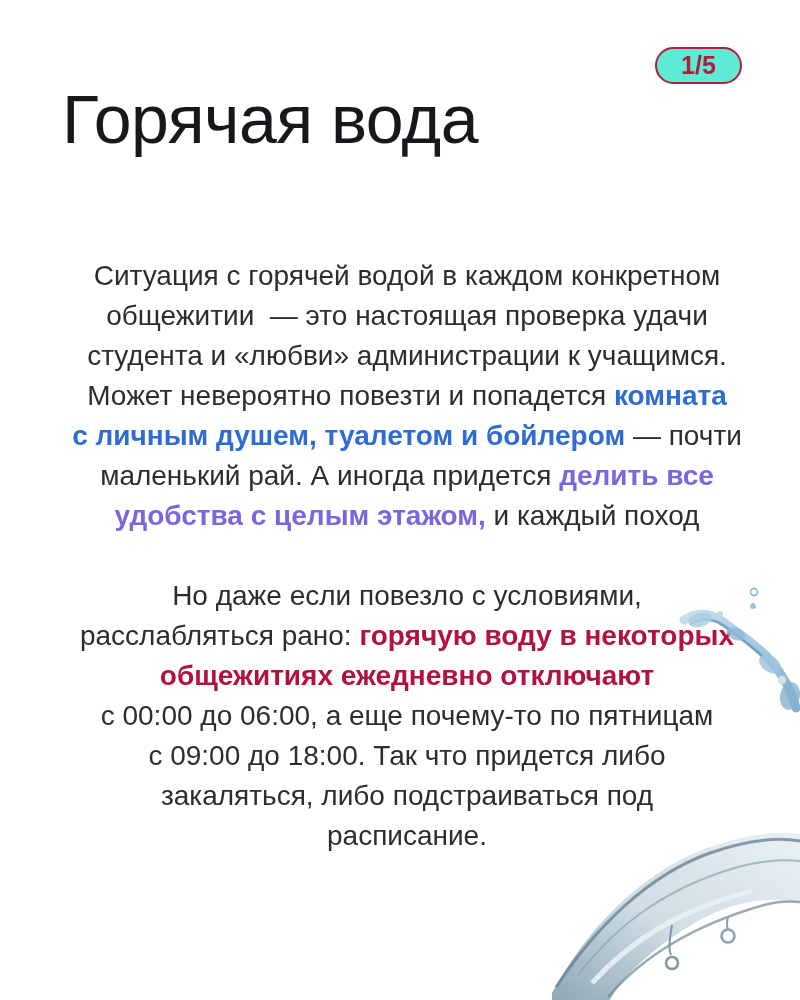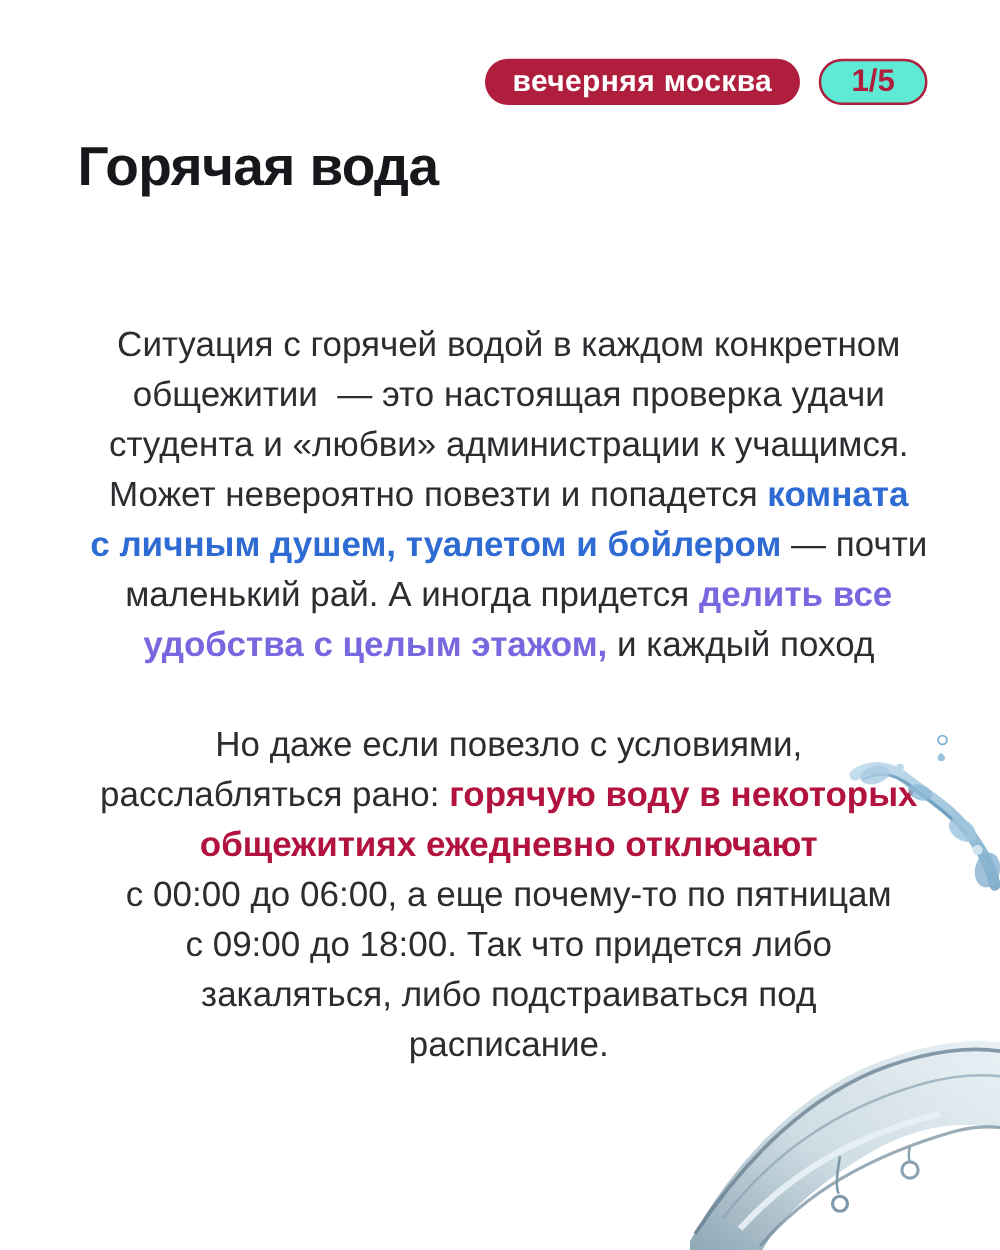--- a/index.html
+++ b/index.html
@@ -13,43 +13,42 @@
     font-size:24px;font-weight:600;letter-spacing:.3px;
     display:flex;align-items:center;justify-content:center;
   }
   .pill{
     position:absolute;left:655px;top:47px;width:87px;height:37px;box-sizing:border-box;
     border:2px solid var(--brand);border-radius:19px;color:var(--brand);
     font-size:25px;font-weight:700;
     display:flex;align-items:center;justify-content:center;background:#5eead4;
   }
   h1{
-    position:absolute;left:62px;top:99px;margin:0;
-    font-size:44px;line-height:70px;font-weight:700;
+    position:absolute;left:62px;top:84px;margin:0;
+    font-size:68px;line-height:70px;font-weight:400;
     color:var(--heading);letter-spacing:-0.5px;white-space:nowrap;
   }
   .article{
     position:absolute;left:57px;top:256px;width:700px;
     color:var(--body);font-size:28px;line-height:40px;text-align:center;
   }
   .para + .para{margin-top:40px;}
   .line{white-space:nowrap;}
   .hl{font-weight:700;margin-top:44px;}
   .hl.blue{color:var(--blue);}
   .hl.purple{color:var(--purple);}
   .hl.red{color:var(--red);}
   .splash-top{position:absolute;left:670px;top:584px;}
   .splash-bottom{position:absolute;left:552px;top:805px;}
 </style>
 </head>
 <body>
 
 <div class="canvas">
 
-  <div class="badge">вечерняя москва</div>
   <div class="pill">1/5</div>
 
   <h1><span>Горячая вода</span><br></h1>
 
   <main class="article" id="article">
       <div class="para">
         <div class="line"><span class="">Ситуация с горячей водой в каждом конкретном</span></div>
         <div class="line"><span class="">общежитии &nbsp;— это настоящая проверка удачи</span></div>
         <div class="line"><span class="">студента и «любви» администрации к учащимся.</span></div>
         <div class="line"><span class="">Может невероятно повезти и попадется </span><span class="hl blue">комната</span></div>

